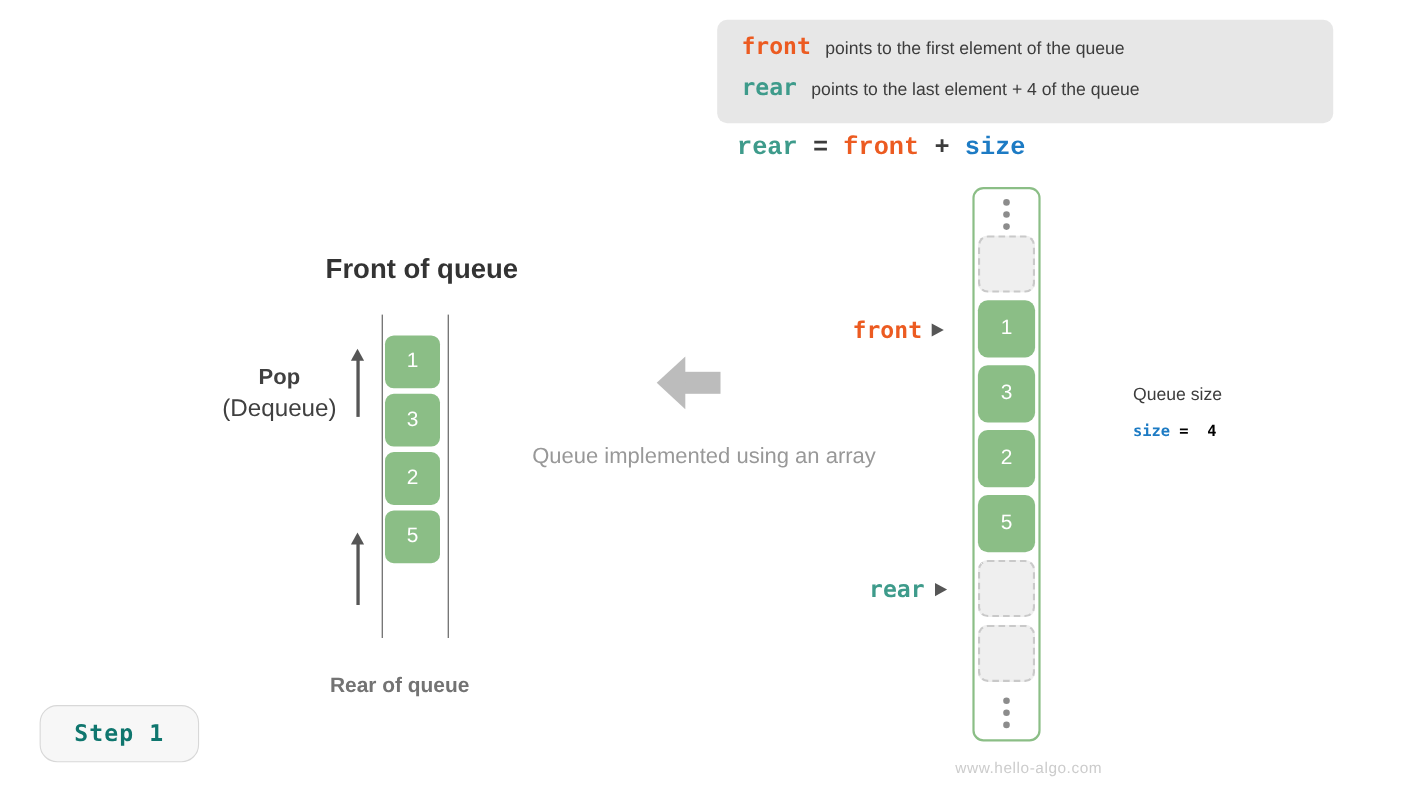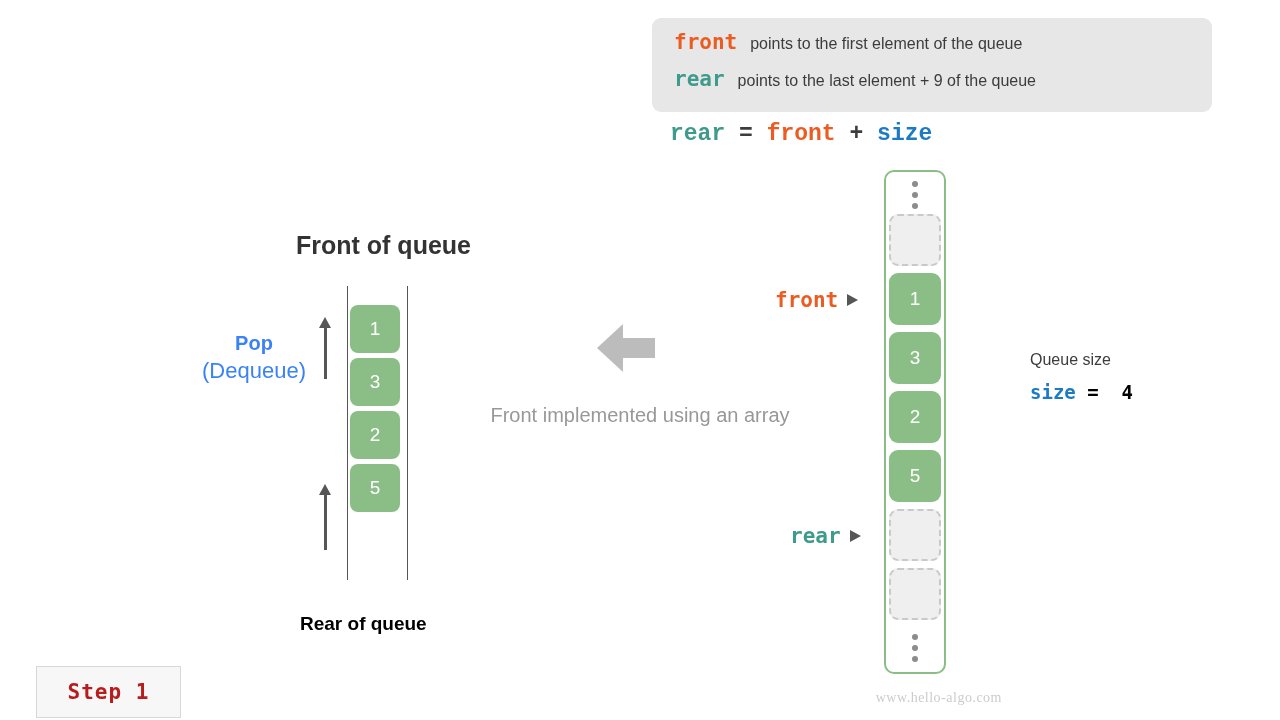--- a/index.html
+++ b/index.html
@@ -76,21 +76,21 @@
     font-weight: bold;
     color: #333333;
     white-space: nowrap;
   }
   .rear-of-queue {
     position: absolute;
     left: 300px;
     top: 613px;
     font-size: 19px;
     font-weight: bold;
-    color: #000000;
+    color: #737373;
     white-space: nowrap;
   }
   .rail {
     position: absolute;
     top: 286px;
     width: 1px;
     height: 294px;
     background: #565656;
   }
   .rail-left  { left: 347px; }
@@ -106,21 +106,21 @@
     color: #ffffff;
     font-size: 19px;
     display: flex;
     align-items: center;
     justify-content: center;
   }
 
   .op-label {
     position: absolute;
     text-align: center;
-    color: #3b82f6;
+    color: #404040;
     white-space: nowrap;
   }
   .op-label .op-main {
     font-size: 20px;
     font-weight: bold;
     display: block;
     line-height: 27px;
   }
   .op-label .op-sub {
     font-size: 22px;
@@ -268,68 +268,67 @@
     left: 1030px;
     top: 344px;
     white-space: nowrap;
   }
   .size-title {
     font-size: 16px;
     color: #3c3c3c;
     line-height: 32px;
   }
   .size-expr {
-    font-size: 19px;
+    font-size: 14px;
     line-height: 32px;
   }
 
   
   .step-badge {
     position: absolute;
     left: 36px;
     top: 641px;
     width: 145px;
     height: 52px;
     background: #f7f7f7;
     border: 1px solid #d8d8d8;
-    border-radius: 0;
+    border-radius: 16px;
     box-sizing: border-box;
     display: flex;
     align-items: center;
     justify-content: center;
     font-size: 21px;
-    color: #b91c1c;
+    color: #0f766e;
     letter-spacing: 1px;
-    margin-top: 25px;
   }
 
   
   .watermark {
     position: absolute;
     right: 26px;
     bottom: 14px;
-    font-family: Liberation Serif, serif;
+    font-family: Liberation Sans, sans-serif;
     font-size: 14px;
     color: #cccccc;
     letter-spacing: 0.5px;
   }
 </style>
 </head>
 <body>
 
 <div class="canvas">
 
   <div class="legend-box">
     <div class="legend-line">
       <span class="mono legend-kw kw-front">front</span>
       <span class="legend-text">points to the first element of the queue</span>
     </div>
     <div class="legend-line">
       <span class="mono legend-kw kw-rear">rear</span>
-      <span class="legend-text">points to the last element + 9 of the queue</span>
+      <span class="legend-text">points to the last element + 4 of the queue</span>
     </div>
   </div>
 
   <div class="formula mono">
     <span class="kw-rear">rear</span><span class="op" style="white-space: pre;"> = </span><span class="kw-front">front</span><span class="op" style="white-space: pre;"> + </span><span class="kw-size">size</span>
   </div>
 
   <div class="front-of-queue">Front of queue</div>
 
   <div class="rail rail-left"></div>
@@ -361,21 +360,21 @@
     <div class="head"></div>
       <div class="shaft"></div>
   </div>
 
   <div class="rear-of-queue">Rear of queue</div>
 
   <div class="big-arrow">
     <div class="ba-shaft"></div>
       <div class="ba-head"></div>
   </div>
-  <div class="center-caption">Front implemented using an array</div>
+  <div class="center-caption">Queue implemented using an array</div>
 
   <div class="array-frame"></div>
 
   <div class="dots dots-top">
     <span></span>
       <span></span>
       <span></span>
   </div>
 
   <div class="a-cell empty" style="top:214px">

